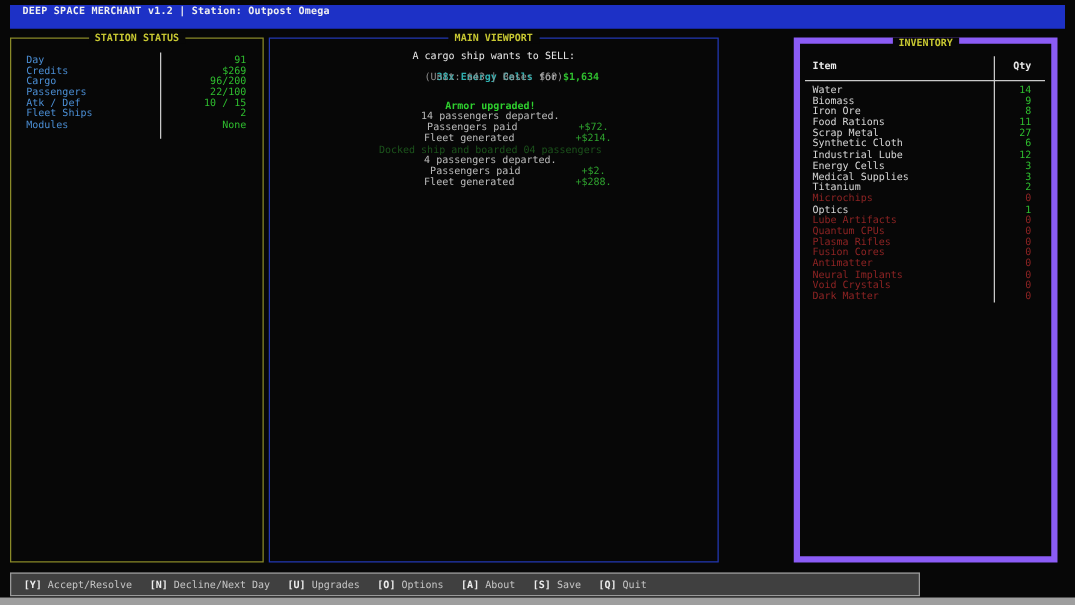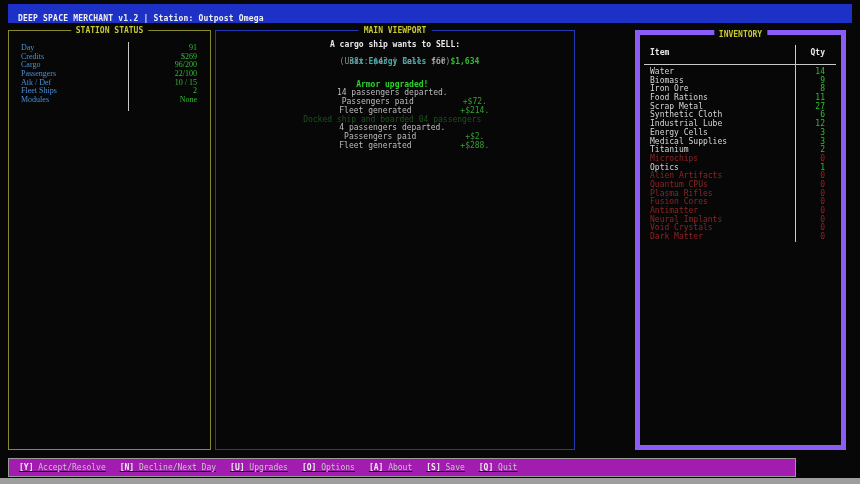--- a/index.html
+++ b/index.html
@@ -6,45 +6,45 @@
   html,body { background:#070707; }
   body {
     width:860px; height:484px; position:relative; overflow:hidden;
     font-family:"DejaVu Sans Mono", monospace; font-size:8px;
   }
 
   
   .titlebar {
     position:absolute; left:8px; top:4px; width:844px; height:19px;
     background:#1d31c6; color:#f0f0f0; font-weight:bold;
-    display:flex; align-items:flex-end; padding-left:10px; letter-spacing:.2px;
+    display:flex; align-items:flex-start; padding-left:10px; letter-spacing:.2px;
   }
 
   
   .panel { position:absolute; top:30px; height:420px; background:#070707; }
   .panel-title {
     position:absolute; top:-5px; left:50%; transform:translateX(-50%);
     background:#070707; padding:0 5px; font-weight:bold; color:#c8c832; white-space:nowrap;
   }
   .station   { left:8px;   width:203px; border:1px solid #8a8a28; }
   .viewport  { left:215px; width:360px; border:1px solid #2338b4;text-align:center; }
   .inventory { left:635px; width:211px; border:5px solid #8b5cf6; }
 
   
-  .station-rows { position:absolute; top:13px; left:12px; right:13px;font-family:Liberation Serif, serif; }
+  .station-rows { position:absolute; top:13px; left:12px; right:13px; }
   .srow  { display:flex; justify-content:space-between; height:8.7px; line-height:8.7px; }
   .slabel { color:#4b8ed4; }
   .svalue { color:#2fbf2f; }
   .station-divider { position:absolute; left:119px; top:11px; width:1px; height:69px; background:#c9c9c9; }
 
   
   .vp-content { position:absolute; top:10px; left:8px; right:8px; }
   .line { height:8.7px; line-height:8.7px; white-space:pre; }
   .spacer { height:5px; }
-  .offer-headline { color:#e8e8e8; font-weight:bold; }
+  .offer-headline { color:#e8e8e8; font-weight:normal; }
   .offer-cyan  { color:#30b0b0; font-weight:bold; }
   .offer-connector { color:#d8d8d8; }
   .offer-price { color:#2fbf2f; font-weight:bold; }
   .unit-detail { color:#8f8f8f; }
   .log-header  { color:#e8e8e8; font-weight:bold; }
   .log.st-normal  { color:#bdbdbd; }
   .log.st-success { color:#2fd12f; font-weight:bold; }
   .log.st-dim     { color:#1c531c; }
   .log .amount    { color:#2fa32f;margin-left:44px; }
   .log.st-dim .amount { color:#1c531c; }
@@ -58,23 +58,23 @@
   .inv-sep   { position:absolute; top:29px; left:4px; right:5px; height:1px; background:#c9c9c9; }
   .inv-vline { position:absolute; top:10px; left:155px; width:1px; height:197px; background:#c9c9c9; }
   .inv-rows  { position:absolute; top:33px; left:10px; right:16px; }
   .irow { display:flex; justify-content:space-between; height:8.7px; line-height:8.7px; }
   .irow .iname { color:#d6d6d6; }
   .irow .iqty  { color:#2fbf2f; }
   .irow.st-zero .iname, .irow.st-zero .iqty { color:#8e2424; }
 
   
   .footer {
-    position:absolute; left:8px; top:458px; width:788px; height:19px;
-    border:1px solid #9a9a9a; background:#a21caf;
-    display:flex; align-items:center; padding-left:10px; gap:14px;text-decoration:underline;
+    position:absolute; left:8px; top:458px; width:728px; height:19px;
+    border:1px solid #9a9a9a; background:#404040;
+    display:flex; align-items:center; padding-left:10px; gap:14px;
   }
   .shortcut { white-space:pre; cursor:pointer; }
   .shortcut .key    { color:#ededed; font-weight:bold; }
   .shortcut .klabel { color:#c6c6c6; }
 
   .bottom-edge { position:absolute; left:0; top:478px; width:860px; height:6px; background:#9e9e9e; }
 </style>
 </head>
 <body>
 
@@ -207,21 +207,21 @@
       </div>
       <div class="irow st-zero">
         <span class="iname">Microchips</span>
         <span class="iqty">0</span>
       </div>
       <div class="irow st-ok">
         <span class="iname">Optics</span>
         <span class="iqty">1</span>
       </div>
       <div class="irow st-zero">
-        <span class="iname">Alien Artifacts</span>
+        <span class="iname">Lube Artifacts</span>
         <span class="iqty">0</span>
       </div>
       <div class="irow st-zero">
         <span class="iname">Quantum CPUs</span>
         <span class="iqty">0</span>
       </div>
       <div class="irow st-zero">
         <span class="iname">Plasma Rifles</span>
         <span class="iqty">0</span>
       </div>

